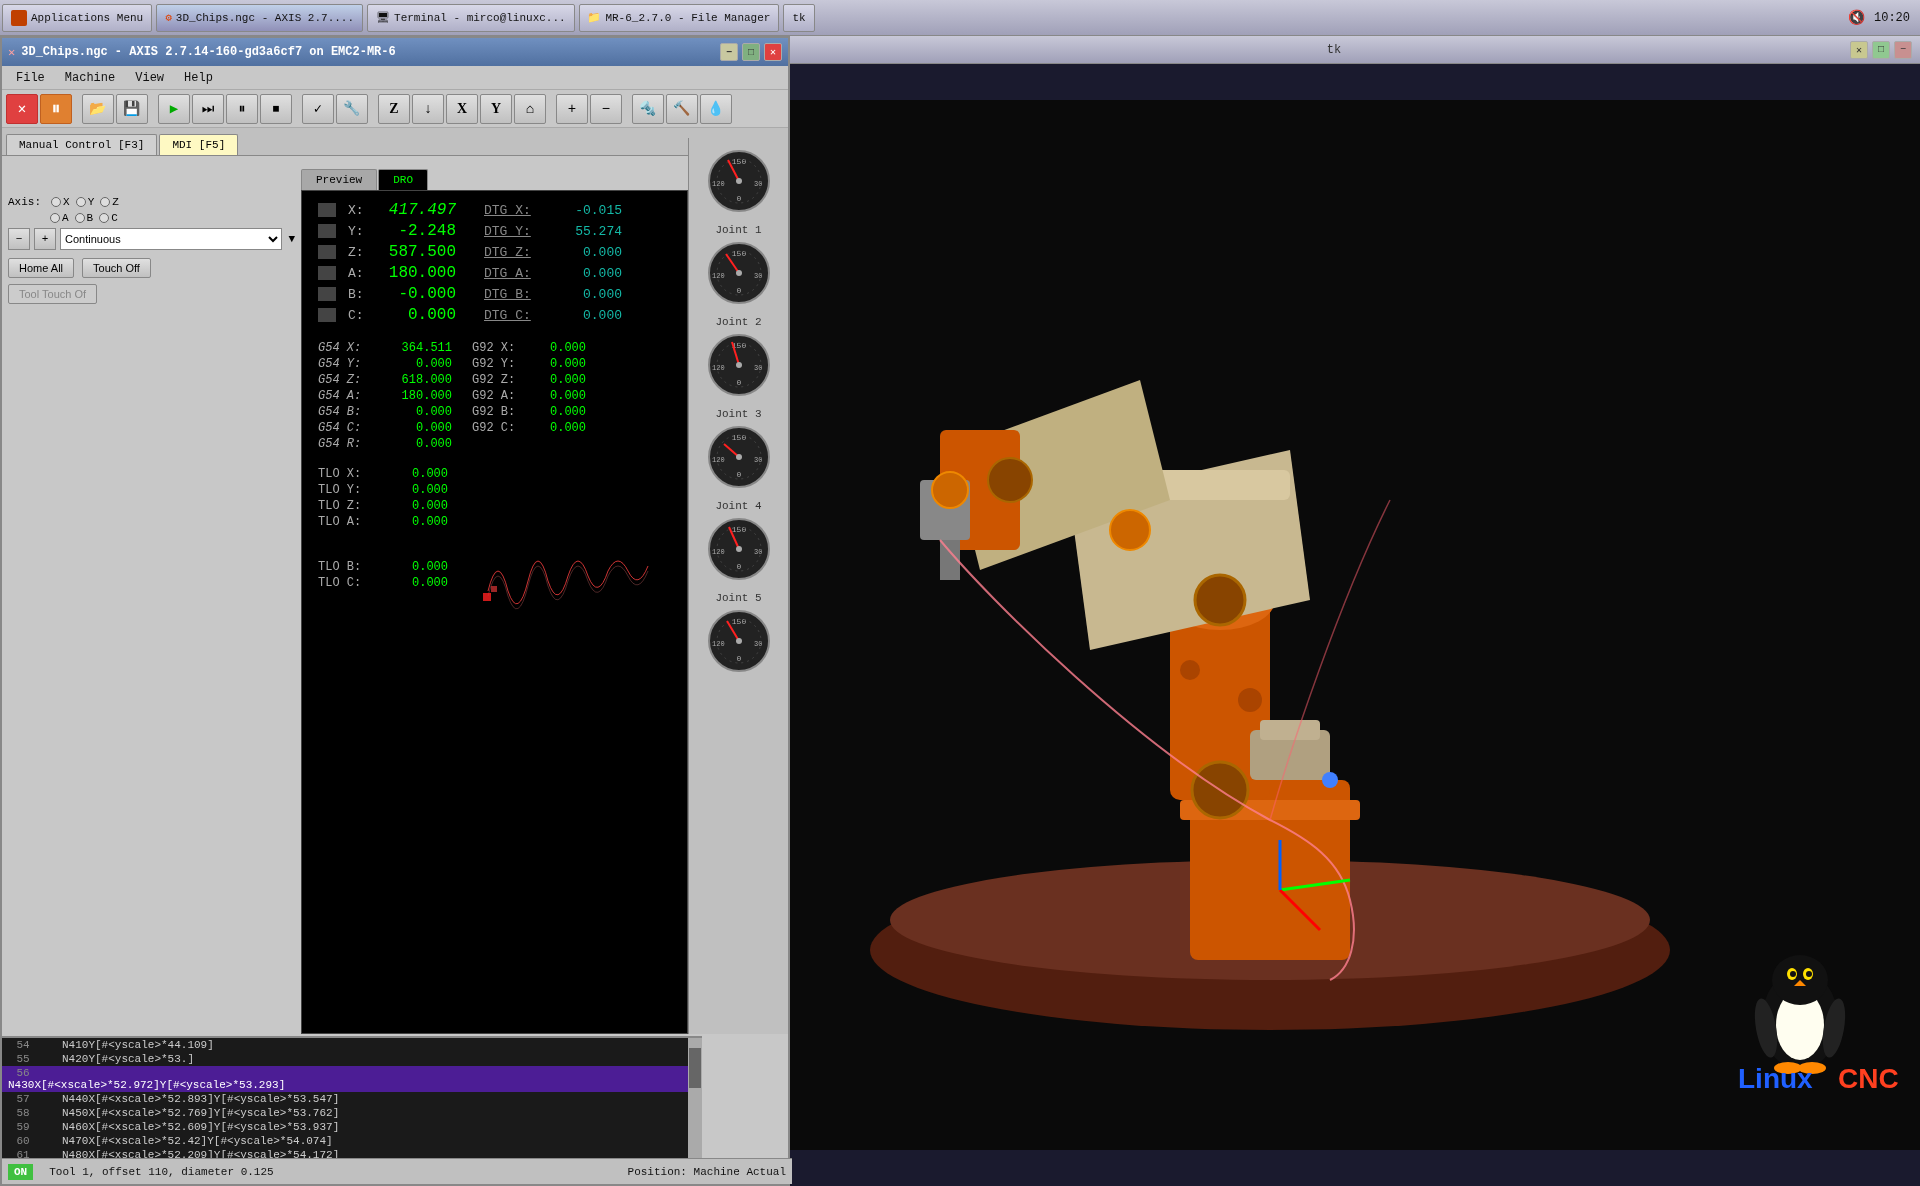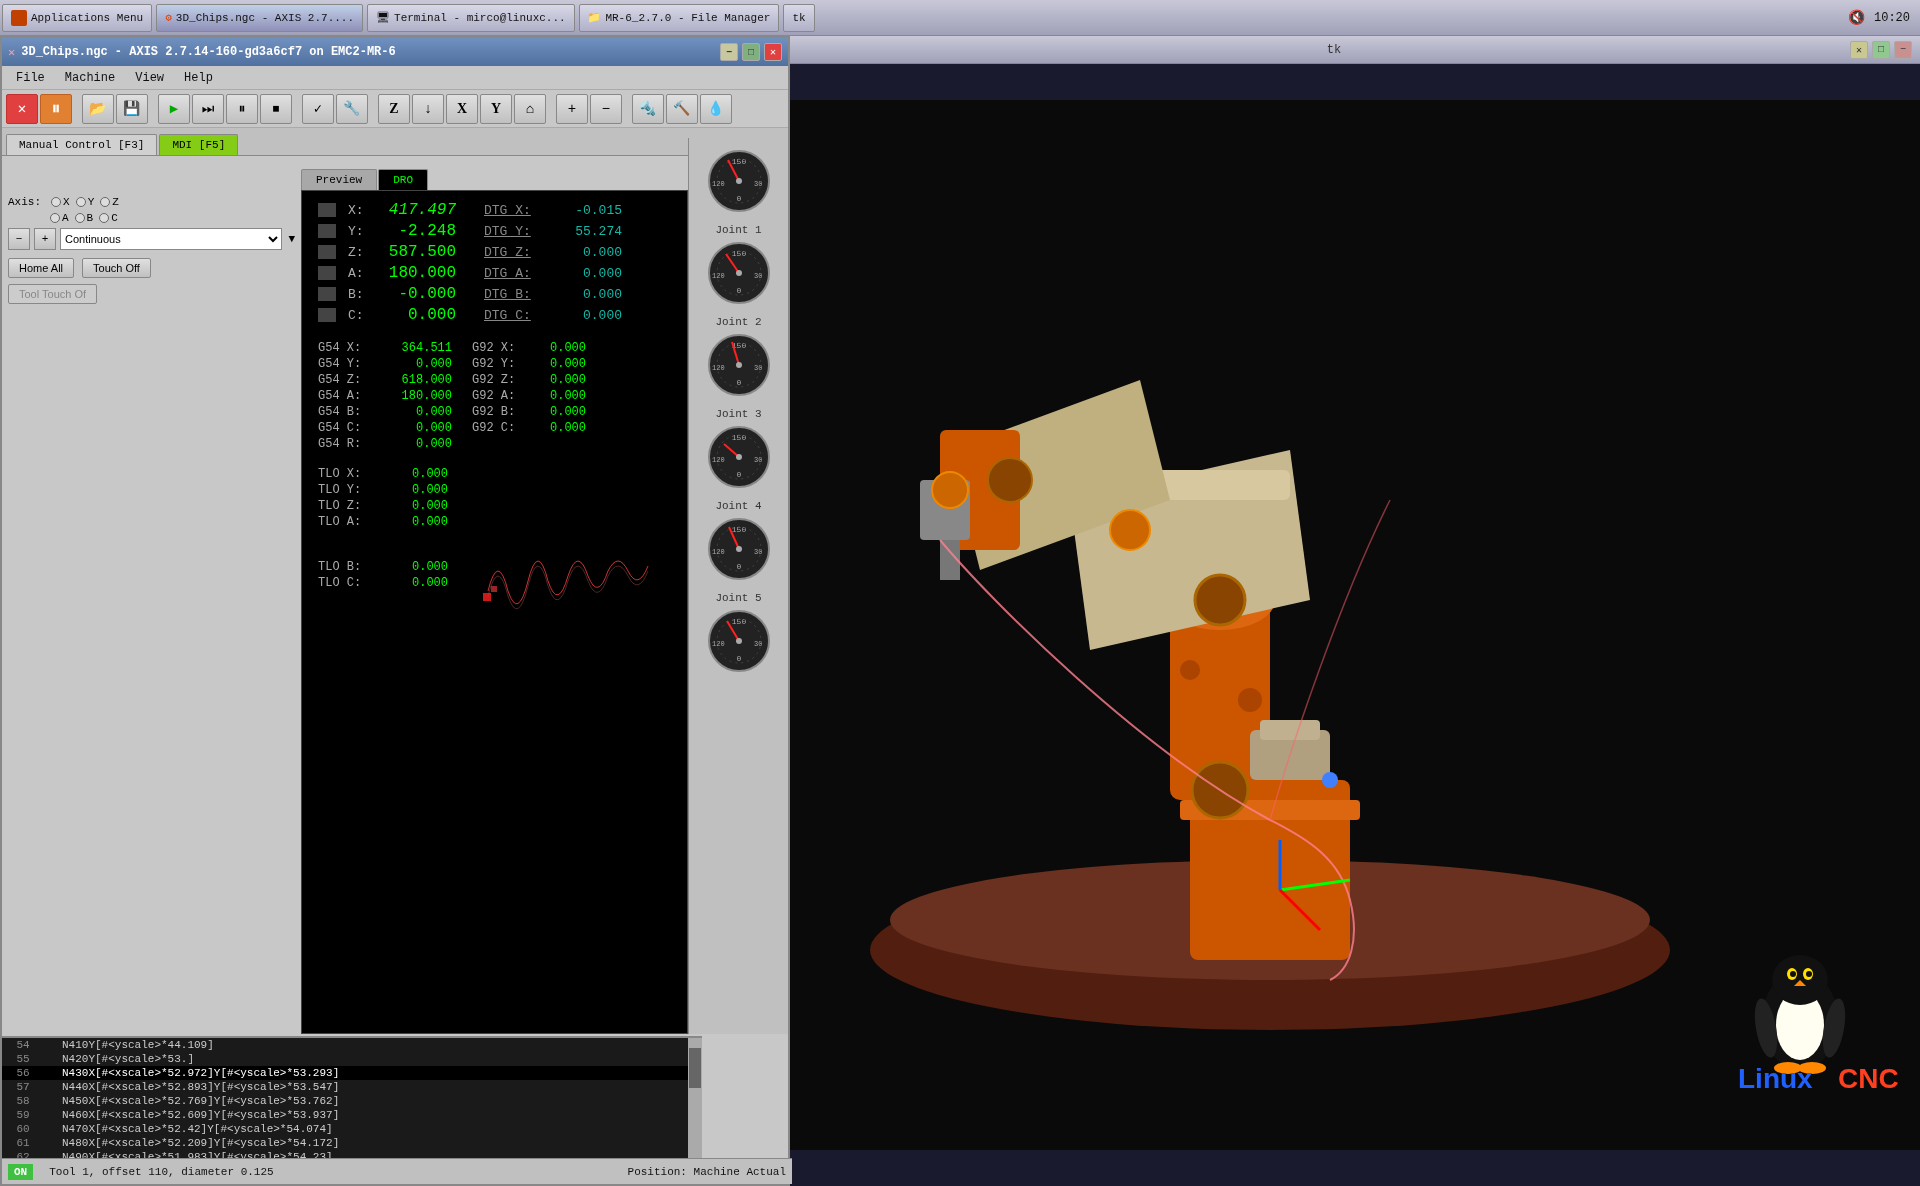--- a/index.html
+++ b/index.html
@@ -136,21 +136,21 @@
     #mode-tabs {
       height: 28px;
       background: #c0c0c0;
       display: flex;
       align-items: flex-end;
       padding: 0 4px;
       border-bottom: 1px solid #888;
     }
     .mode-tab {
       padding: 4px 12px;
-      background: #84cc16;
+      background: #fef9c3;
       border: 1px solid #888;
       border-bottom: none;
       cursor: pointer;
       font-size: 11px;
       margin-right: 2px;
       border-radius: 2px 2px 0 0;
     }
     .mode-tab.active {
       background: #d0d0d0;
       border-color: #888;
@@ -302,21 +302,21 @@
     .dro-dtg-label { color: #888; width: 60px; margin-left: 20px; text-decoration: underline; }
     .dro-dtg-val { color: #14b8a6; width: 70px; text-align: right; }
 
     .dro-section-gap { height: 14px; }
     .dro-g54-row {
       display: flex;
       margin-bottom: 2px;
       font-size: 12px;
       gap: 4px;
     }
-    .g54-label { color: #aaa; width: 60px; }
+    .g54-label { color: #aaa; width: 60px; font-style: italic; }
     .g54-val { color: #00ff00; width: 70px; text-align: right; }
     .g92-label { color: #aaa; width: 50px; margin-left: 16px; }
     .g92-val { color: #00ff00; width: 60px; text-align: right; }
 
     .tlo-row {
       display: flex;
       margin-bottom: 2px;
       font-size: 12px;
     }
     .tlo-label { color: #aaa; width: 70px; }
@@ -383,22 +383,23 @@
       overflow: hidden;
     }
     .code-line {
       display: flex;
       padding: 1px 6px;
       font-size: 11px;
       font-family: 'Courier New', monospace;
       color: #cccccc;
     }
     .code-line.active {
-      background: #000000;
+      background: #4c1d95;
       color: white;
+      flex-direction: column;
     }
     .code-num {
       color: #888;
       width: 30px;
       text-align: center;
       margin-right: 24px;
     }
 
     #status-bottom {
       position: absolute;

